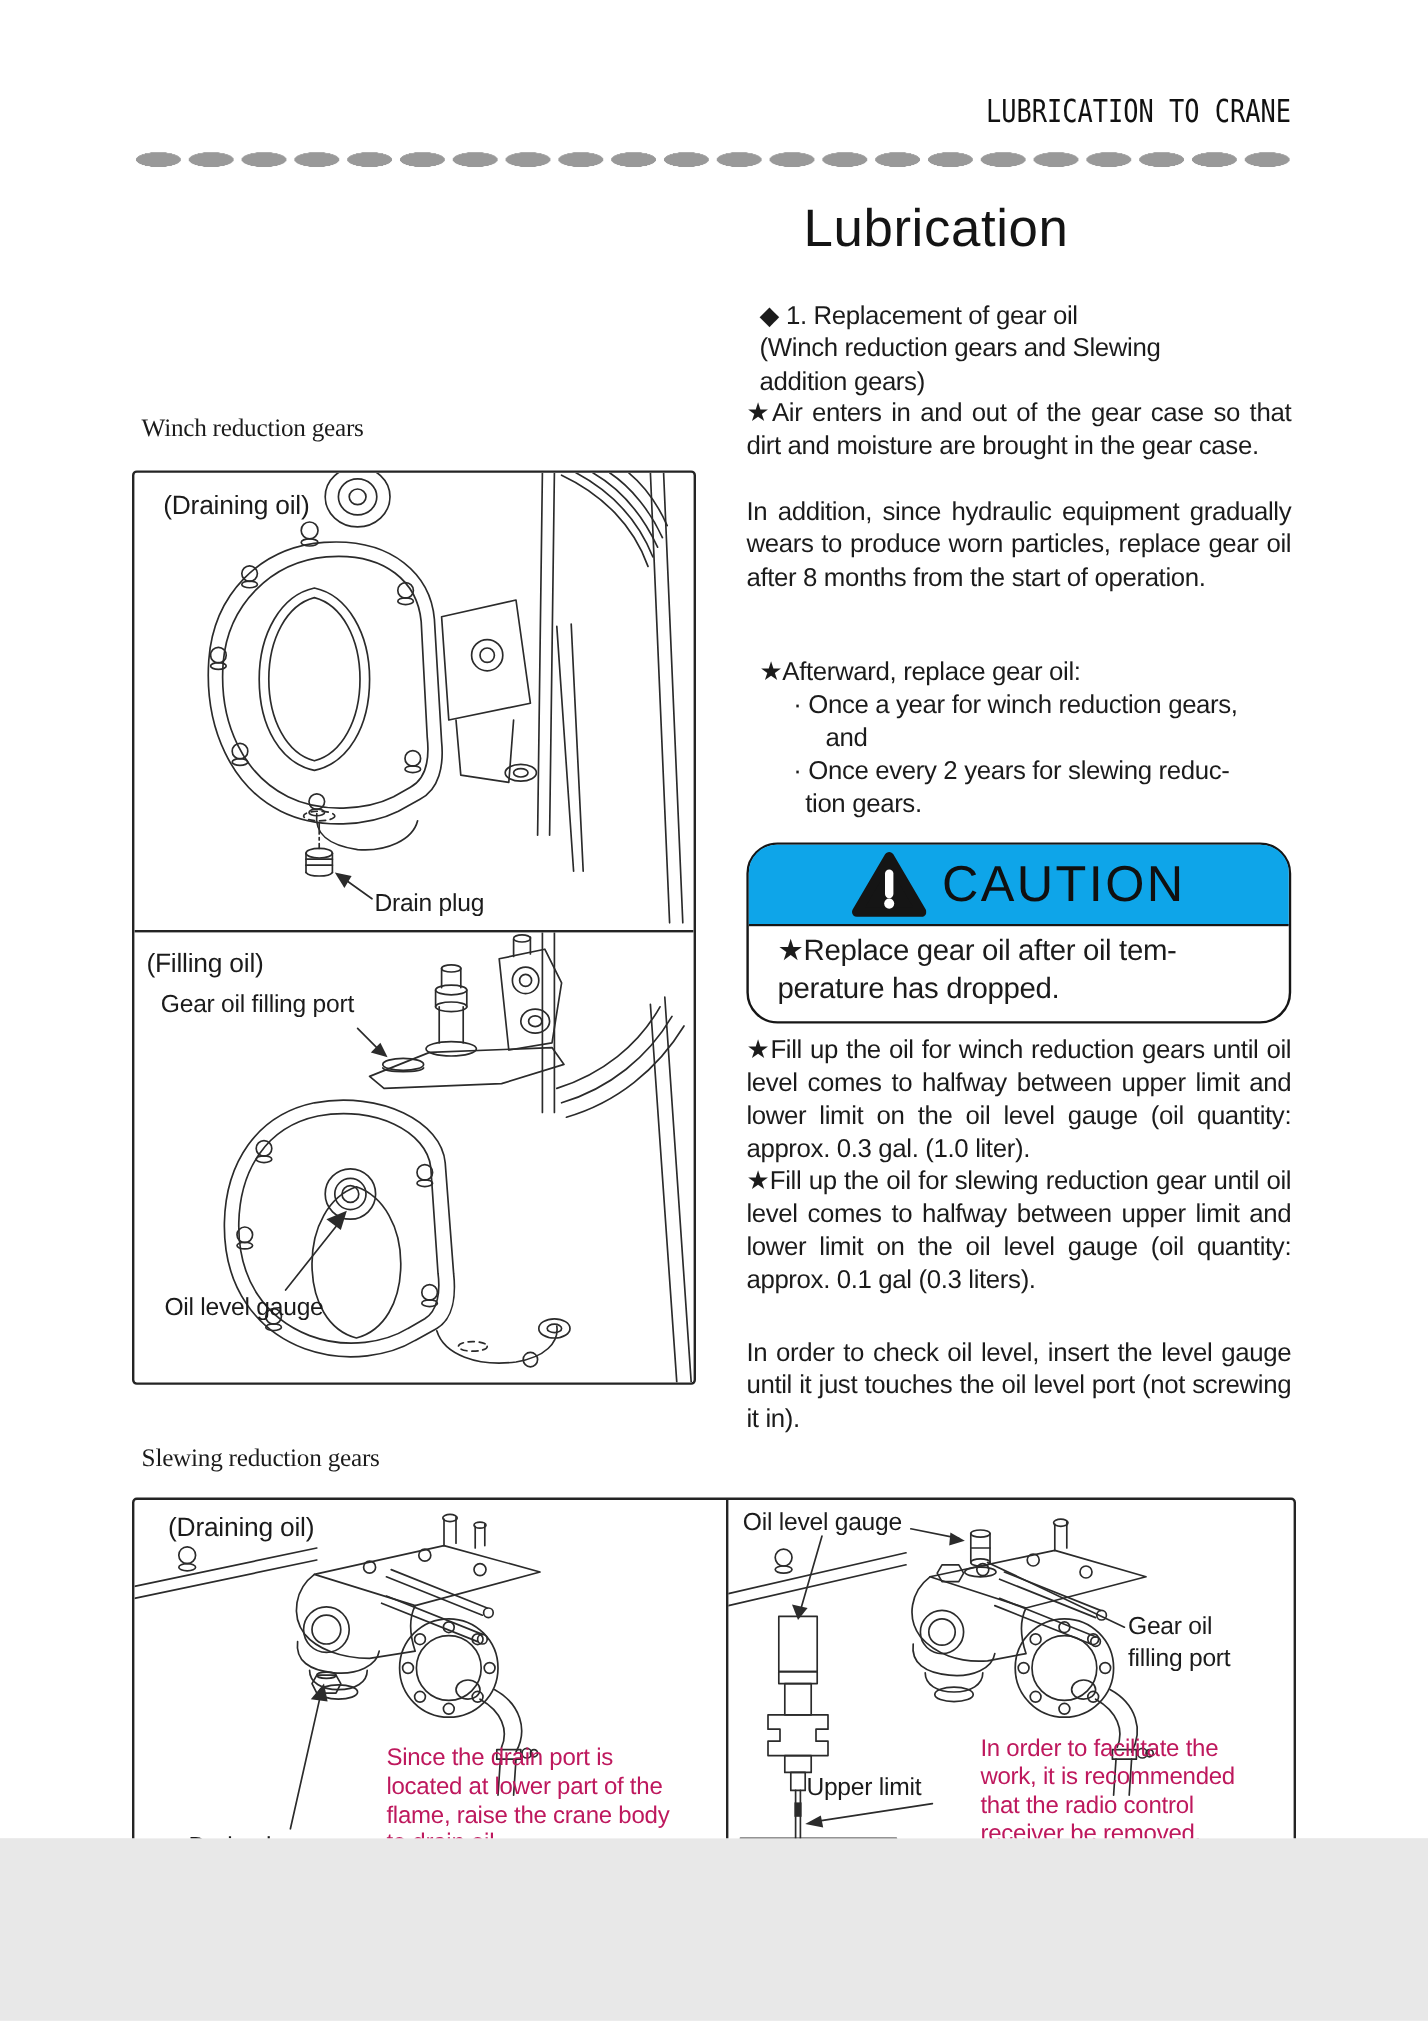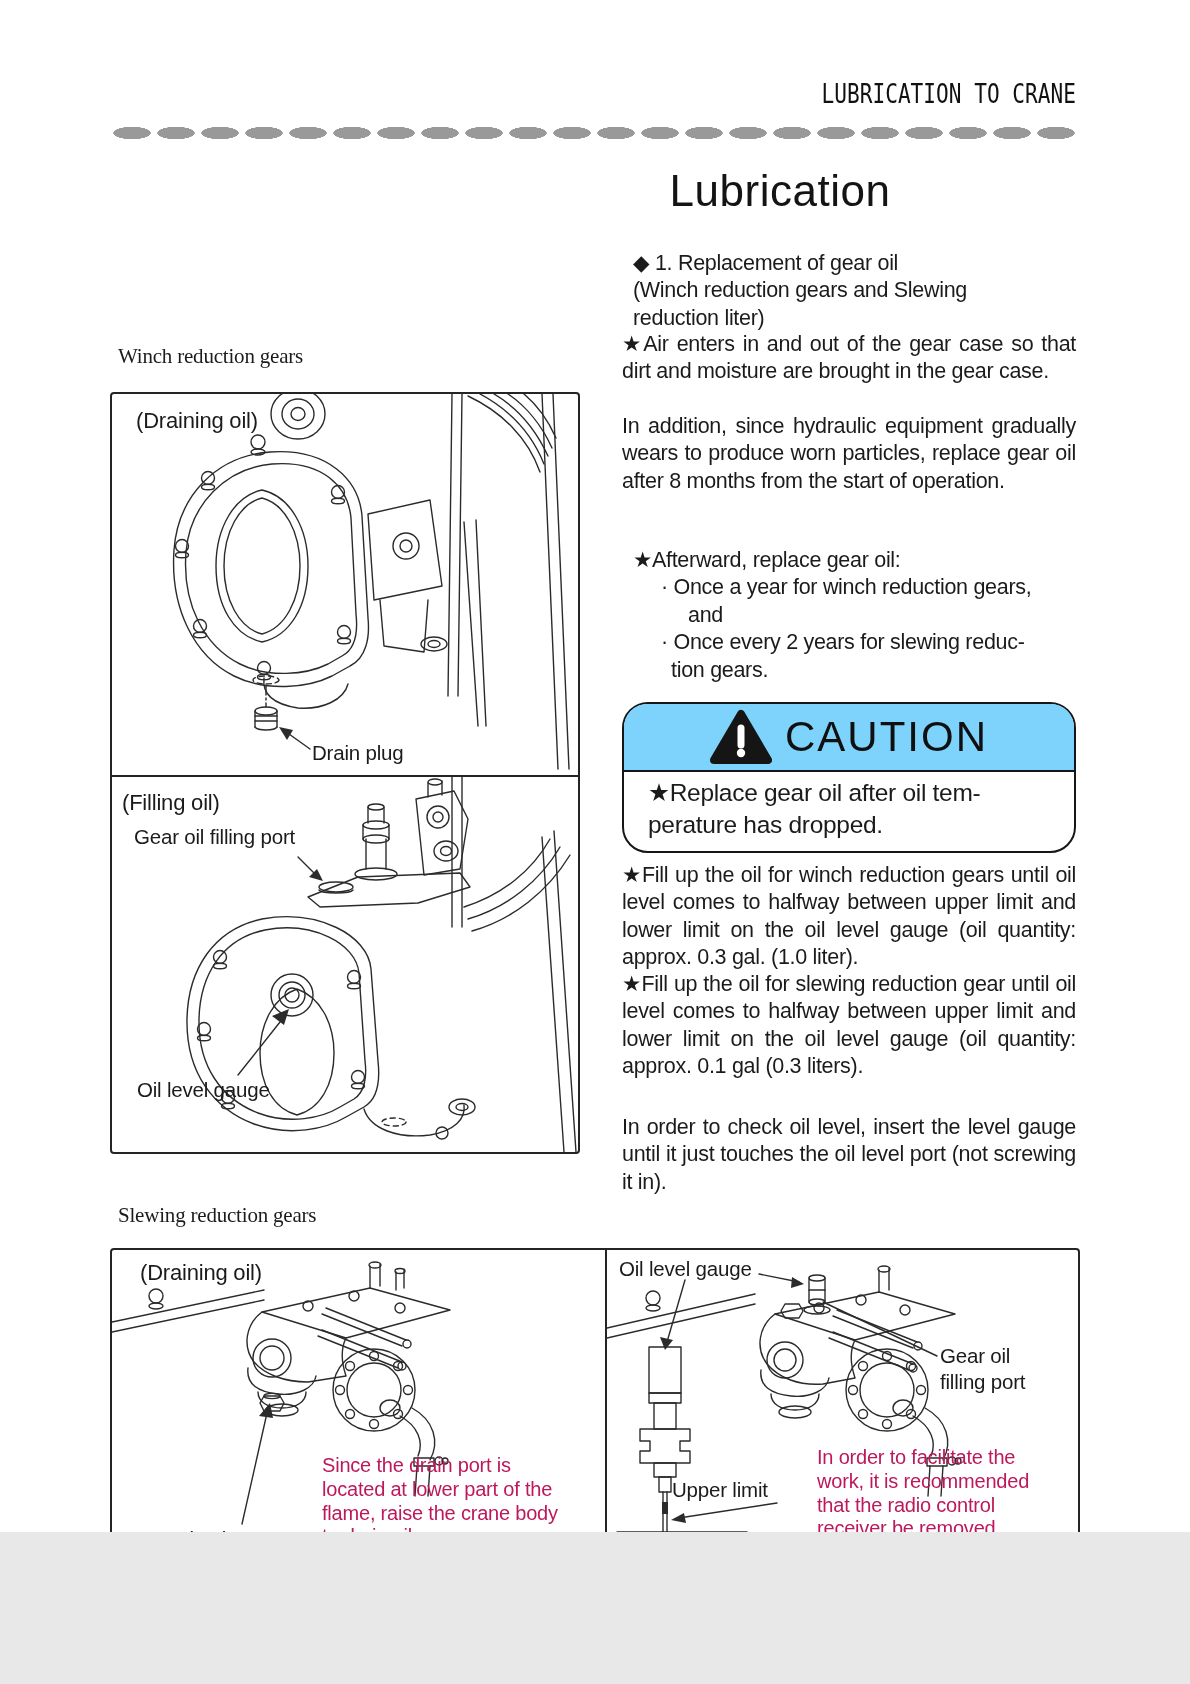--- a/index.html
+++ b/index.html
@@ -23,21 +23,21 @@
   .fig-label{position:absolute;font-size:20.5px;letter-spacing:-0.2px;white-space:nowrap;color:#1b1b1b;}
   .fig-note{position:absolute;font-size:20px;line-height:23.8px;letter-spacing:-0.2px;color:#be185d;}
   
   .col{position:absolute;left:622px;top:250px;width:454px;height:970px;}
   .col .blk{position:absolute;left:0;width:454px;font-size:21.5px;line-height:27.4px;letter-spacing:-0.3px;}
   .just{text-align:justify;}
   .line{white-space:nowrap;margin-left:11px;}
   
   .caution{position:absolute;left:0;top:452px;width:454px;height:151px;border:2.5px solid #161616;
     border-radius:26px;box-sizing:border-box;background:#fff;}
-  .caution-head{height:66px;background:#7dd3fc;border-bottom:2.5px solid #161616;border-radius:23px 23px 0 0;
+  .caution-head{height:66px;background:#0ea5e9;border-bottom:2.5px solid #161616;border-radius:23px 23px 0 0;
     display:flex;align-items:center;justify-content:center;gap:13px;}
   .caution-title{font-size:42px;letter-spacing:2px;color:#101010;}
   .caution-body{padding:5px 12px 0 13px;font-size:24.5px;line-height:32px;letter-spacing:-0.3px;}
   .pageno{position:absolute;left:495px;top:1616px;width:200px;text-align:center;
     font-family:"DejaVu Sans Mono","Liberation Mono",monospace;font-size:23px;transform:scale(1,1.25);
     transform-origin:top center;color:#111;white-space:nowrap;letter-spacing:1px;}
   
   svg .ln{stroke:#2b2b2b;stroke-width:1.4;fill:none;stroke-linecap:round;stroke-linejoin:round;}
   svg .fl{fill:#2b2b2b;stroke:none;}
 </style>
@@ -176,21 +176,21 @@
     <div class="fig-label" style="left:200px;top:347px;">Drain plug</div>
     <div class="fig-label" style="left:10px;top:396px;font-size:22px;">(Filling oil)</div>
     <div class="fig-label" style="left:22px;top:431px;">Gear oil filling port</div>
     <div class="fig-label" style="left:25px;top:684px;">Oil level gauge</div>
   </div>
 
   <div class="col">
     <div class="blk" style="top:0;">
       <div class="line">◆ 1. Replacement of gear oil</div>
       <div class="line">(Winch reduction gears and Slewing</div>
-      <div class="line">reduction liter)</div>
+      <div class="line">addition gears)</div>
     </div>
     <div class="blk just" style="top:81px;">★Air enters in and out of the gear case so that dirt and moisture are brought in the gear case.</div>
     <div class="blk just" style="top:163px;">In addition, since hydraulic equipment gradually wears to produce worn particles, replace gear oil after 8 months from the start of operation.</div>
     <div class="blk" style="top:297px;">
       <div class="line">★Afterward, replace gear oil:</div>
       <div class="line" style="padding-left:28px;">· Once a year for winch reduction gears,</div>
       <div class="line" style="padding-left:55px;">and</div>
       <div class="line" style="padding-left:28px;">· Once every 2 years for slewing reduc-</div>
       <div class="line" style="padding-left:38px;">tion gears.</div>
     </div>

